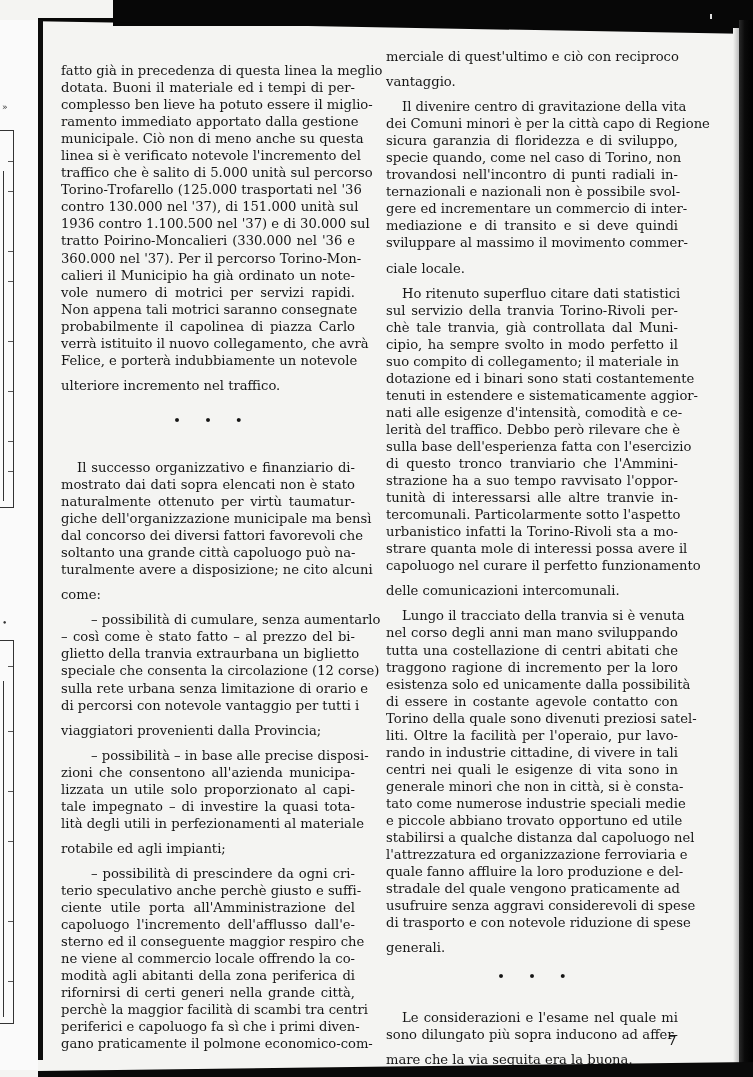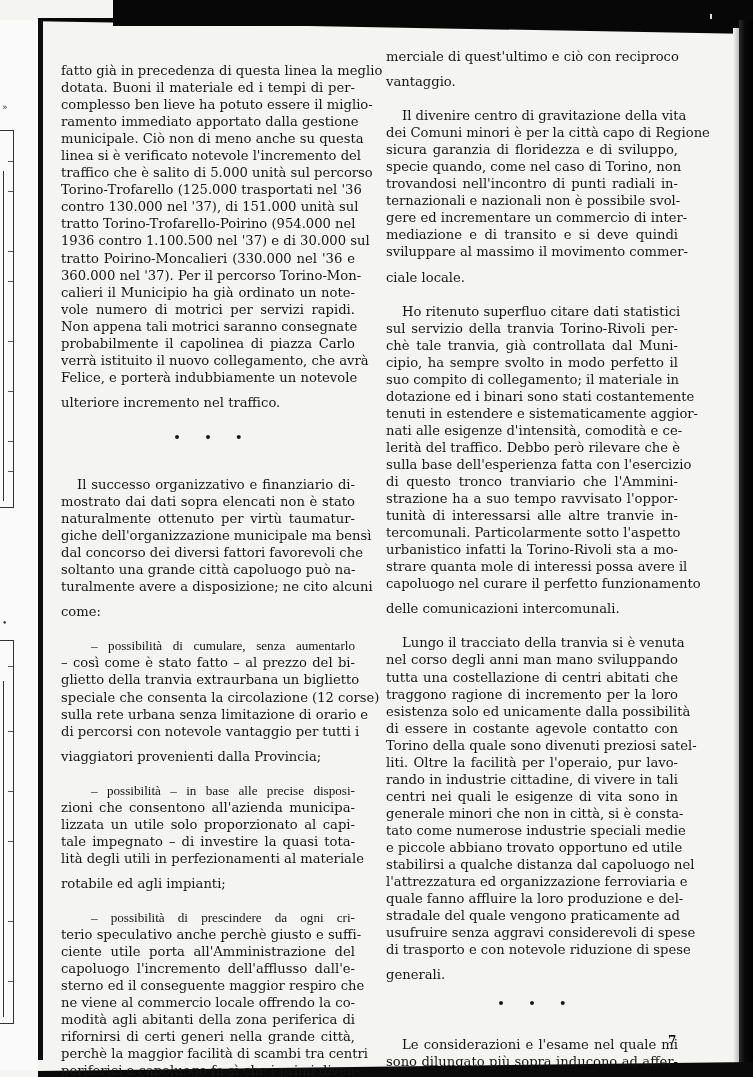--- a/index.html
+++ b/index.html
@@ -57,22 +57,22 @@
     .col {
       position: absolute; top: 60px;
       font-size: 13.15px; line-height: 17.05px;
       text-align: justify; hyphens: manual;
     }
     .col.left { left: 61px; width: 294px; }
     .col.right { left: 386px; width: 292px; }
     .col .line { display: block; text-align: justify; text-align-last: justify; white-space: nowrap; }
     .col .line.last { text-align-last: left; margin-top: 8px; }
     .col .line.ind { padding-left: 16px; }
-    .col .line.ind2 { padding-left: 30px; font-family: Liberation Serif, serif; }
-    .col .line.gap { margin-top: 17px; }
+    .col .line.ind2 { padding-left: 30px; }
+    .col .line.gap { margin-top: 8px; }
     .sep {
       text-align: center; font-size: 11px; letter-spacing: 10px; padding-left: 10px;
       font-weight: bold;
     }
     .sep.left-sep { margin: 18px 0 30px 0; }
     .sep.right-sep { margin: 12px 0 24px 0; }
     .page-number {
       position: absolute; left: 668px; top: 1034px; font-size: 12px; font-weight: bold;
     }
   </style>
@@ -119,21 +119,20 @@
   <div id="lp1">
       <span class="line">fatto già in precedenza di questa linea la meglio</span>
       <span class="line">dotata. Buoni il materiale ed i tempi di per-</span>
       <span class="line">complesso ben lieve ha potuto essere il miglio-</span>
       <span class="line">ramento immediato apportato dalla gestione</span>
       <span class="line">municipale. Ciò non di meno anche su questa</span>
       <span class="line">linea si è verificato notevole l'incremento del</span>
       <span class="line">traffico che è salito di 5.000 unità sul percorso</span>
       <span class="line">Torino-Trofarello (125.000 trasportati nel '36</span>
       <span class="line">contro 130.000 nel '37), di 151.000 unità sul</span>
-      <span class="line">tratto Torino-Trofarello-Poirino (954.000 nel</span>
       <span class="line">1936 contro 1.100.500 nel '37) e di 30.000 sul</span>
       <span class="line">tratto Poirino-Moncalieri (330.000 nel '36 e</span>
       <span class="line">360.000 nel '37). Per il percorso Torino-Mon-</span>
       <span class="line">calieri il Municipio ha già ordinato un note-</span>
       <span class="line">vole numero di motrici per servizi rapidi.</span>
       <span class="line">Non appena tali motrici saranno consegnate</span>
       <span class="line">probabilmente il capolinea di piazza Carlo</span>
       <span class="line">verrà istituito il nuovo collegamento, che avrà</span>
       <span class="line">Felice, e porterà indubbiamente un notevole</span>
       <span class="line last">ulteriore incremento nel traffico.</span>

